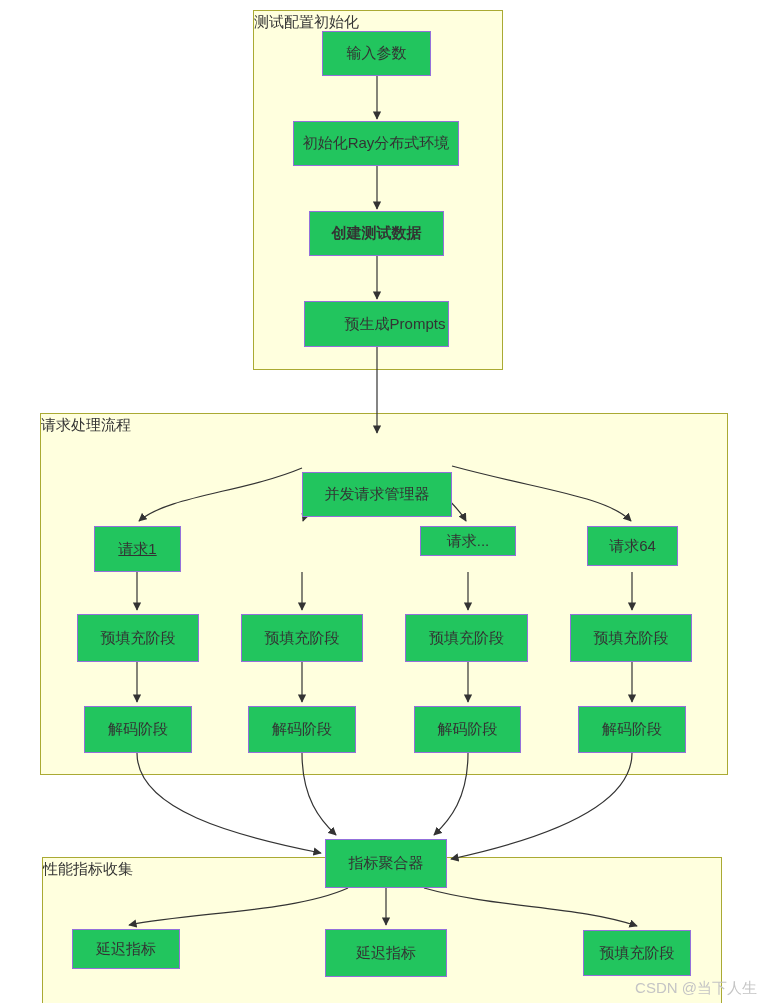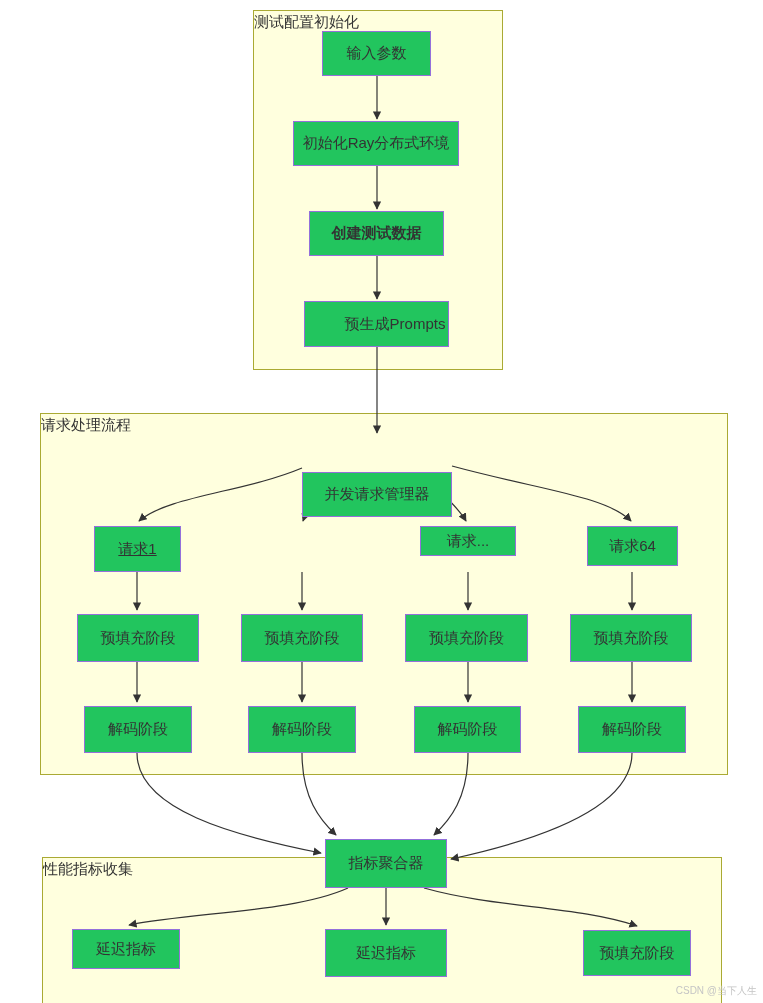--- a/index.html
+++ b/index.html
@@ -46,21 +46,21 @@
     font-size: 15px;
     color: #333333;
     text-align: center;
     white-space: nowrap;
     z-index: 3;
   }
 
   .watermark {
     position: absolute;
     right: 6px; bottom: 5px;
-    font-size: 10px;
+    font-size: 15px;
     color: #c5c5c5;
     z-index: 4;
     white-space: nowrap;
   }
 </style>
 </head>
 <body>
 
 <div class="stage">
 

